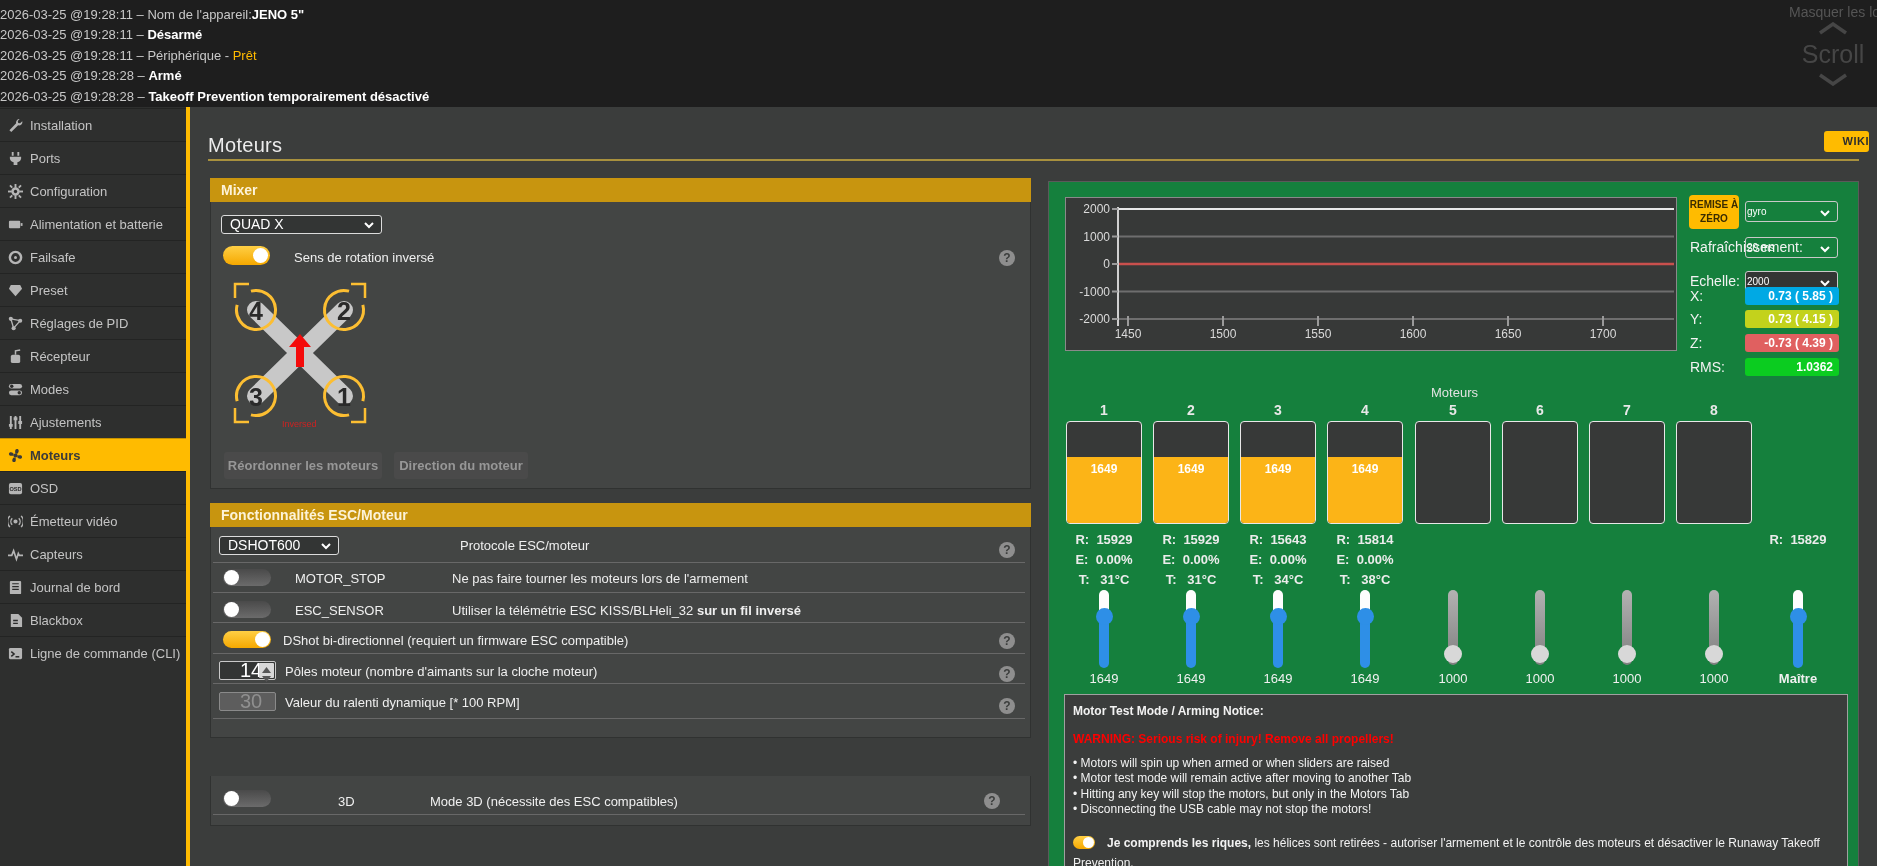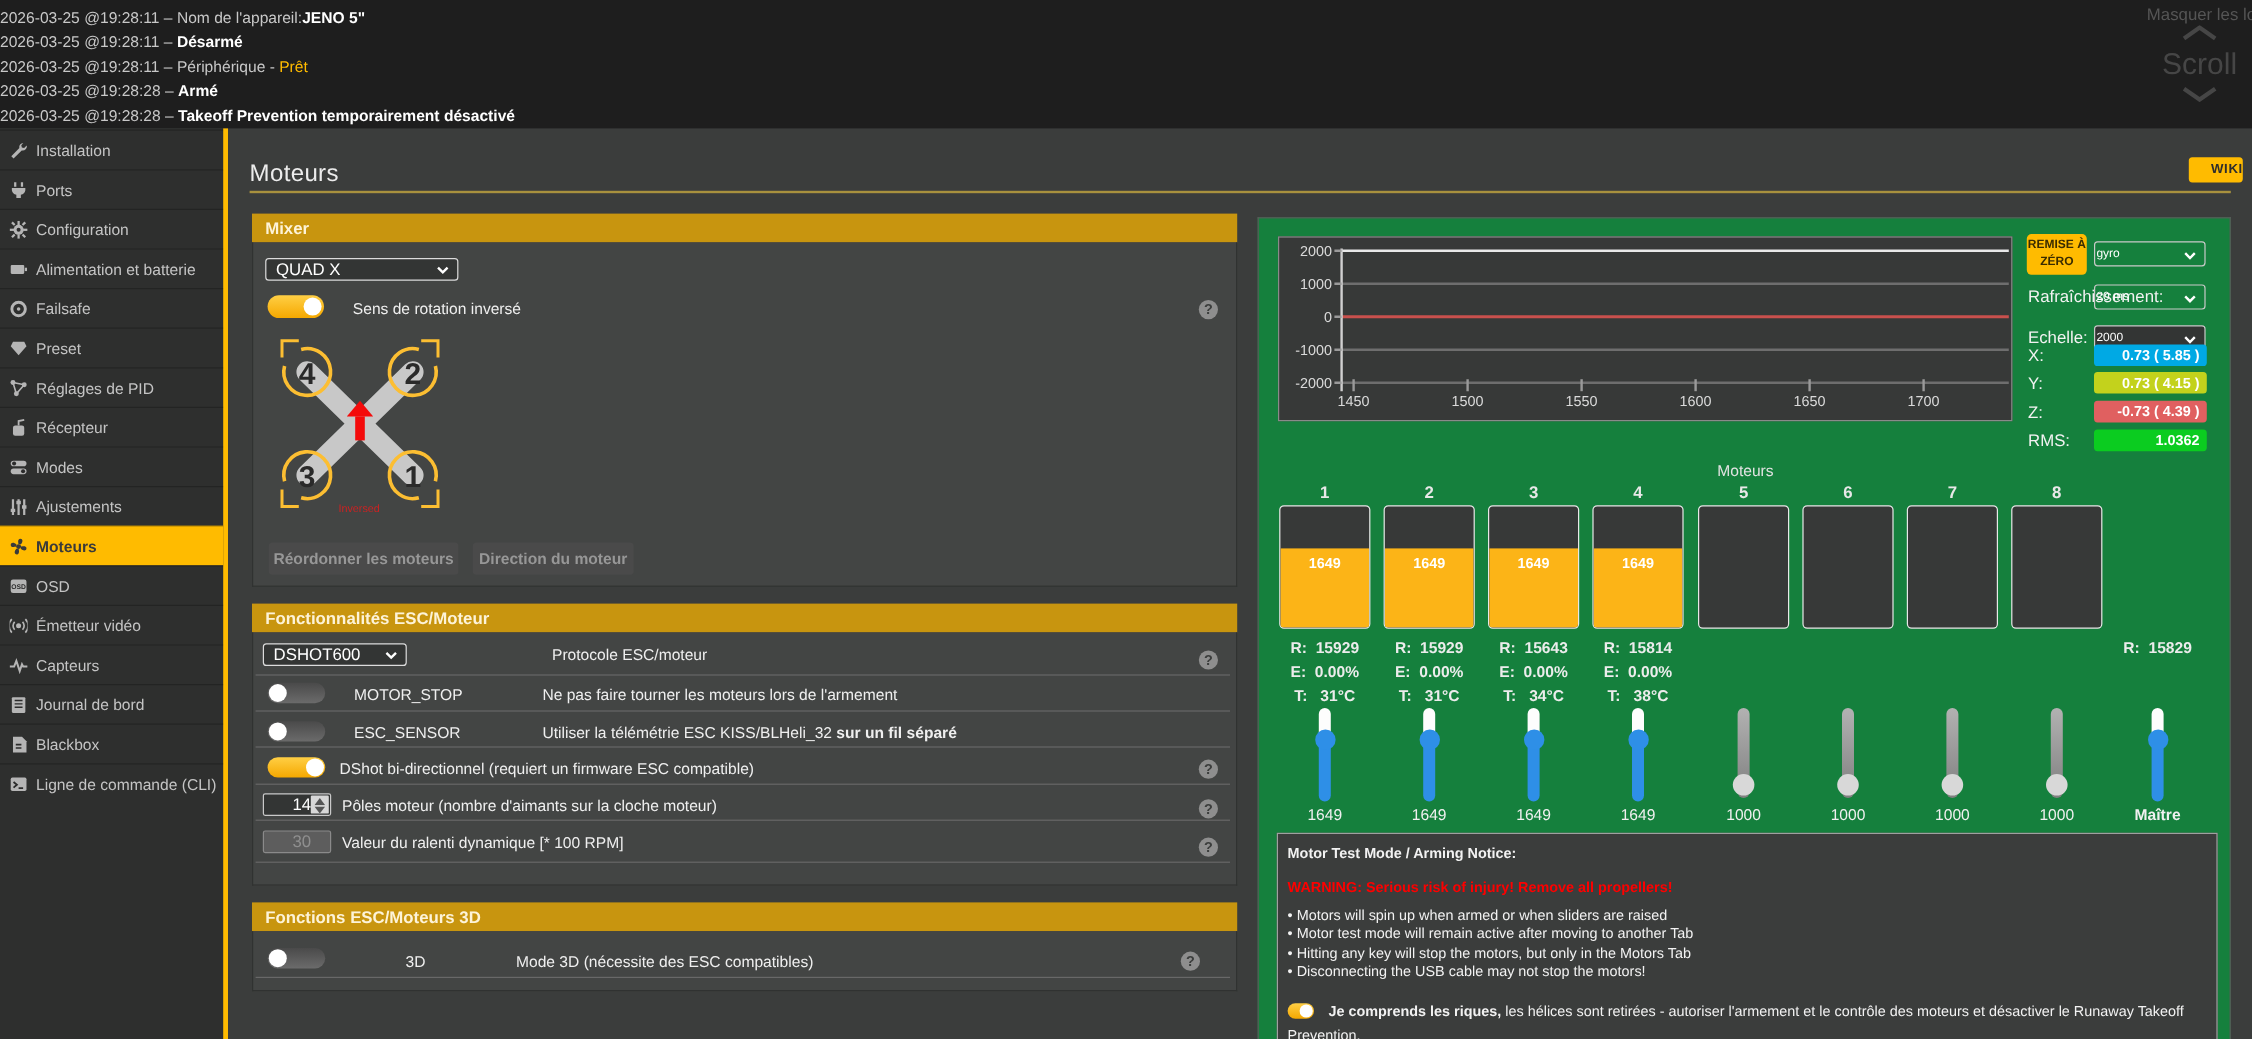--- a/index.html
+++ b/index.html
@@ -33,21 +33,21 @@
 .qmark { position:absolute; width:16px; height:16px; border-radius:50%; background:#8e8e8e;
   color:#3b3d3c; font-size:12px; font-weight:bold; text-align:center; line-height:16px; }
 .sel-box { position:absolute; background:#333534; border:1px solid #dcdcdc; border-radius:3px;
   color:#fff; font-size:14px; padding-left:8px; }
 .sel-box .chev { position:absolute; right:7px; top:50%; margin-top:-4px; }
 .rowline { position:absolute; left:3px; width:812px; height:1px; background:#686868; }
 .t13 { position:absolute; font-size:13px; color:#efefef; white-space:nowrap; }
 .btn { position:absolute; top:345px; height:27px; background:#4a4a4a; border-radius:3px;
   color:#979797; font-size:13px; font-weight:bold; text-align:center; line-height:27px; }
 .numin { position:absolute; width:57px; height:19px; background:#333534; border:1px solid #c9c9c9;
-  border-radius:2px; color:#fff; font-size:14px; padding-left:8px; line-height:17px;text-align:center; }
+  border-radius:2px; color:#fff; font-size:20px; padding-left:20px; line-height:17px; }
 .numin .spin { position:absolute; right:1px; top:1px; width:15px; height:15px; background:#d7d7d7;
   border-radius:1px; text-align:center; line-height:5px; padding-top:1px; }
 .numin.dis { background:#5d5d5d; color:#8f8f8f; border-color:#8a8a8a; }
 
 #rpanel { position:absolute; left:858px; top:74px; width:811px; height:685px;
   background:#15803d; border:1px solid #5a5a5a; border-bottom:none; }
 #graphbox { position:absolute; left:16px; top:15px; width:612px; height:154px; background:#373938; border:1px solid #8a8a8a; }
 #legend { position:absolute; left:0; top:172px; width:811px; height:20px; font-size:13px; color:#efefef; }
 #legend b { margin-right:8px; }
 #legend span { white-space:nowrap; }
@@ -282,21 +282,21 @@
   <div class="toggle toff" style="left:33px; top:462px; width:48px; height:17px">
       <span class="knob" style="left:1px; top:1px; width:15px; height:15px"></span>
     </div>
   <div class="t13" style="left:105px; top:464px">MOTOR_STOP</div>
   <div class="t13" style="left:262px; top:464px">Ne pas faire tourner les moteurs lors de l'armement</div>
   <div class="rowline" style="left:23px; top:485px"></div>
   <div class="toggle toff" style="left:33px; top:494px; width:48px; height:17px">
       <span class="knob" style="left:1px; top:1px; width:15px; height:15px"></span>
     </div>
   <div class="t13" style="left:105px; top:496px">ESC_SENSOR</div>
-  <div class="t13" style="left:262px; top:496px">Utiliser la télémétrie ESC KISS/BLHeli_32 <b>sur un fil séparé</b></div>
+  <div class="t13" style="left:262px; top:496px">Utiliser la télémétrie ESC KISS/BLHeli_32 <b>sur un fil inversé</b></div>
   <div class="rowline" style="left:23px; top:515px"></div>
   <div class="toggle ton" style="left:33px; top:524px; width:48px; height:17px">
       <span class="knob" style="right:1px; top:1px; width:15px; height:15px"></span>
     </div>
   <div class="t13" style="left:93px; top:526px">DShot bi-directionnel (requiert un firmware ESC compatible)</div>
   <div class="qmark" style="left:809px; top:526px">?</div>
   <div class="rowline" style="left:23px; top:546px"></div>
   <div class="numin" style="left:29px; top:554px">14
     <span class="spin"><svg width="9" height="6" viewBox="0 0 9 6">
           <polygon points="4.5,0 9,6 0,6" fill="#555"></polygon>
@@ -304,21 +304,20 @@
           <polygon points="4.5,6 9,0 0,0" fill="#555"></polygon>
         </svg></span></div>
   <div class="t13" style="left:95px; top:557px">Pôles moteur (nombre d'aimants sur la cloche moteur)</div>
   <div class="qmark" style="left:809px; top:559px">?</div>
   <div class="rowline" style="left:23px; top:576px"></div>
   <div class="numin dis" style="left:29px; top:585px">30</div>
   <div class="t13" style="left:95px; top:588px">Valeur du ralenti dynamique [* 100 RPM]</div>
   <div class="qmark" style="left:809px; top:591px">?</div>
   <div class="rowline" style="left:23px; top:611px"></div>
 
-  <div class="ghead" style="top:645px">Fonctions ESC/Moteurs 3D</div>
   <div class="gbody" style="top:669px; height:50px"></div>
   <div class="toggle toff" style="left:33px; top:683px; width:48px; height:17px">
       <span class="knob" style="left:1px; top:1px; width:15px; height:15px"></span>
     </div>
   <div class="t13" style="left:148px; top:687px">3D</div>
   <div class="t13" style="left:240px; top:687px">Mode 3D (nécessite des ESC compatibles)</div>
   <div class="qmark" style="left:794px; top:686px">?</div>
   <div class="rowline" style="left:23px; top:707px"></div>
   <div id="rpanel">
     <div id="graphbox">

